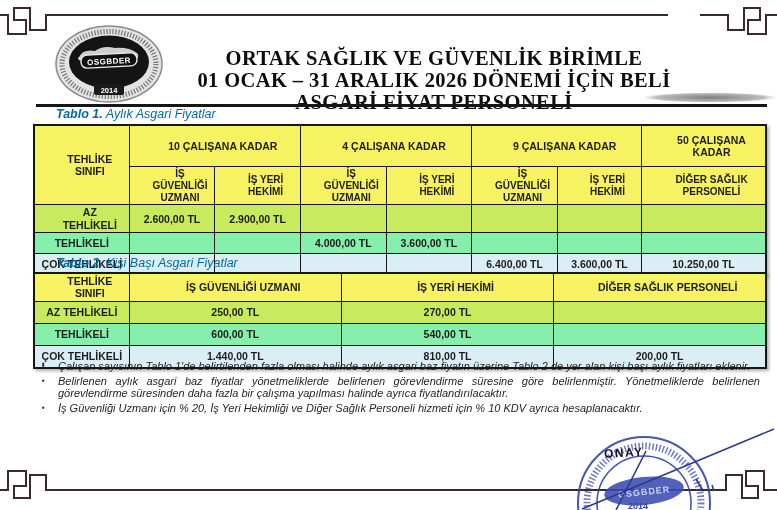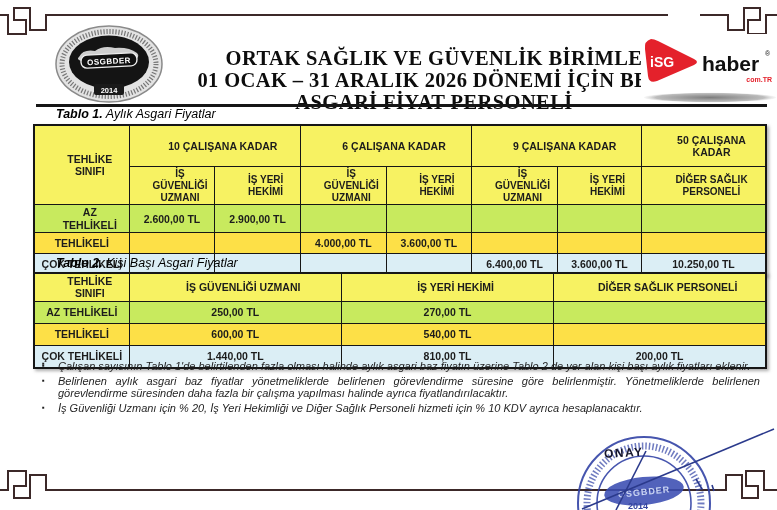--- a/index.html
+++ b/index.html
@@ -15,34 +15,34 @@
   #title{position:absolute;left:178px;top:31px;width:512px;text-align:center;
          font-family:"Liberation Serif",serif;font-weight:700;color:#0d0d0d;margin-top:16px;}
   #title .tl{font-size:20.5px;line-height:22px;letter-spacing:.4px;white-space:nowrap;}
   #sep-line{position:absolute;top:104px;left:36px;width:731px;height:3px;background:#161616;}
 
   
   #isg-logo{position:absolute;left:641px;top:34px;width:136px;height:58px;background:#fff;}
   #isg-swoosh{position:absolute;left:643px;top:91px;width:134px;height:13px;}
 
   
-  .caption{position:absolute;left:56px;font-size:12.5px;font-style:italic;color:#000000;}
+  .caption{position:absolute;left:56px;font-size:12.5px;font-style:italic;color:#0369a1;}
   .caption .cb{font-weight:700;}
   #cap1{top:107px;} #cap2{top:256px;}
 
   
   table{border-collapse:collapse;table-layout:fixed;position:absolute;left:33px;width:734px;
         box-shadow:2px 2px 3px rgba(110,110,110,.55);}
   #table1{top:124px;} #table2{top:272px;}
   td{border:1.6px solid #161616;text-align:center;vertical-align:middle;
      font-weight:700;font-size:10px;line-height:1.18;padding:1px 4px;color:#1c1c1c;overflow:hidden;}
   table{border:2.5px solid #161616;}
   .hd{background:#f7f262;padding-left:20px;}
   .rowA td{background:#c8ea5e;}
-  .rowB td{background:#fde047;}
+  .rowB td{background:#86efac;}
   .rowC td{background:#dbeef5;}
   #table1 tr.h1 td{height:38px;font-size:10.5px;}
   #table1 tr.h2 td{height:33px;}
   #table1 tr.dr td{height:18px;font-size:10.5px;}
   #table2 tr.h1 td{height:20px;font-size:10.5px;}
   #table2 tr.dr td{height:19px;font-size:10.5px;}
 
   
   #notes{position:absolute;left:37px;top:358px;width:723px;}
   .note{position:relative;padding-left:21px;font-size:11px;font-style:italic;
@@ -85,29 +85,20 @@
     <rect x="41" y="60" width="30" height="11" rx="2" fill="#1a1a1a"></rect>
     <text x="56" y="68.5" text-anchor="middle" font-size="7.5" font-weight="700" fill="#ffffff">2014</text>
   </svg>
 
   <div id="title">
     <div class="tl">ORTAK SAĞLIK VE GÜVENLİK BİRİMLE</div>
     <div class="tl">01 OCAK – 31 ARALIK 2026 DÖNEMİ İÇİN BELİ</div>
     <div class="tl">ASGARİ FİYAT PERSONELİ</div>
   </div>
 
-  <div id="isg-logo">
-    <svg width="136" height="58" viewBox="0 0 136 58">
-      <path d="M10,5 Q3,7 4,15 L7,42 Q8,50 16,47 L53,31 Q59,28 53,25 L17,7 Q13,5 10,5 Z" fill="#e4212b"></path>
-      <text x="9" y="33" font-size="14" font-weight="800" fill="#ffffff">iSG</text>
-      <text x="61" y="37" font-size="21" font-weight="800" fill="#101010">haber</text>
-      <text x="124" y="22" font-size="7" fill="#101010">®</text>
-      <text x="131" y="48" text-anchor="end" font-size="7" font-weight="700" fill="#e4212b">com.TR</text>
-    </svg>
-  </div>
   <svg id="isg-swoosh" viewBox="0 0 134 13">
     <defs>
         <radialGradient id="gsw" cx="50%" cy="50%" r="55%">
       <stop offset="0%" stop-color="#7d7d7d"></stop>
           <stop offset="75%" stop-color="#bdbdbd"></stop>
           <stop offset="100%" stop-color="#ffffff" stop-opacity="0"></stop>
     </radialGradient>
       </defs>
     <ellipse cx="67" cy="6.5" rx="66" ry="5" fill="url(#gsw)"></ellipse>
   </svg>
@@ -127,21 +118,21 @@
       <col style="width:11.7%">
         <col style="width:11.7%">
         <col style="width:11.7%">
       <col style="width:11.5%">
         <col style="width:17%">
     </colgroup>
     <tbody>
         <tr class="h1">
       <td class="hd" rowspan="2">TEHLİKE SINIFI</td>
       <td class="hd" colspan="2">10 ÇALIŞANA KADAR</td>
-      <td class="hd" colspan="2">6 ÇALIŞANA KADAR</td>
+      <td class="hd" colspan="2">4 ÇALIŞANA KADAR</td>
       <td class="hd" colspan="2">9 ÇALIŞANA KADAR</td>
       <td class="hd">50 ÇALIŞANA KADAR</td>
     </tr>
     <tr class="h2">
       <td class="hd">İŞ GÜVENLİĞİ UZMANI</td>
       <td class="hd">İŞ YERİ HEKİMİ</td>
       <td class="hd">İŞ GÜVENLİĞİ UZMANI</td>
       <td class="hd">İŞ YERİ HEKİMİ</td>
       <td class="hd">İŞ GÜVENLİĞİ UZMANI</td>
       <td class="hd">İŞ YERİ HEKİMİ</td>

